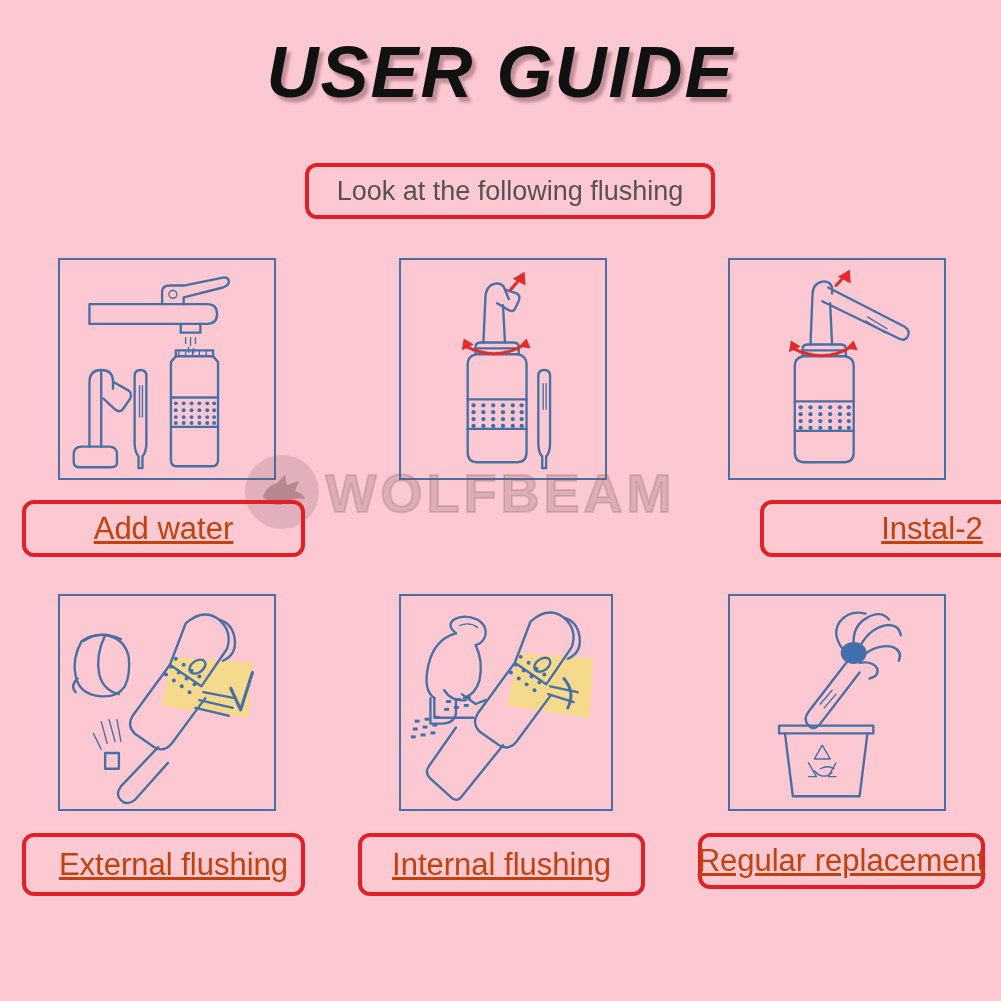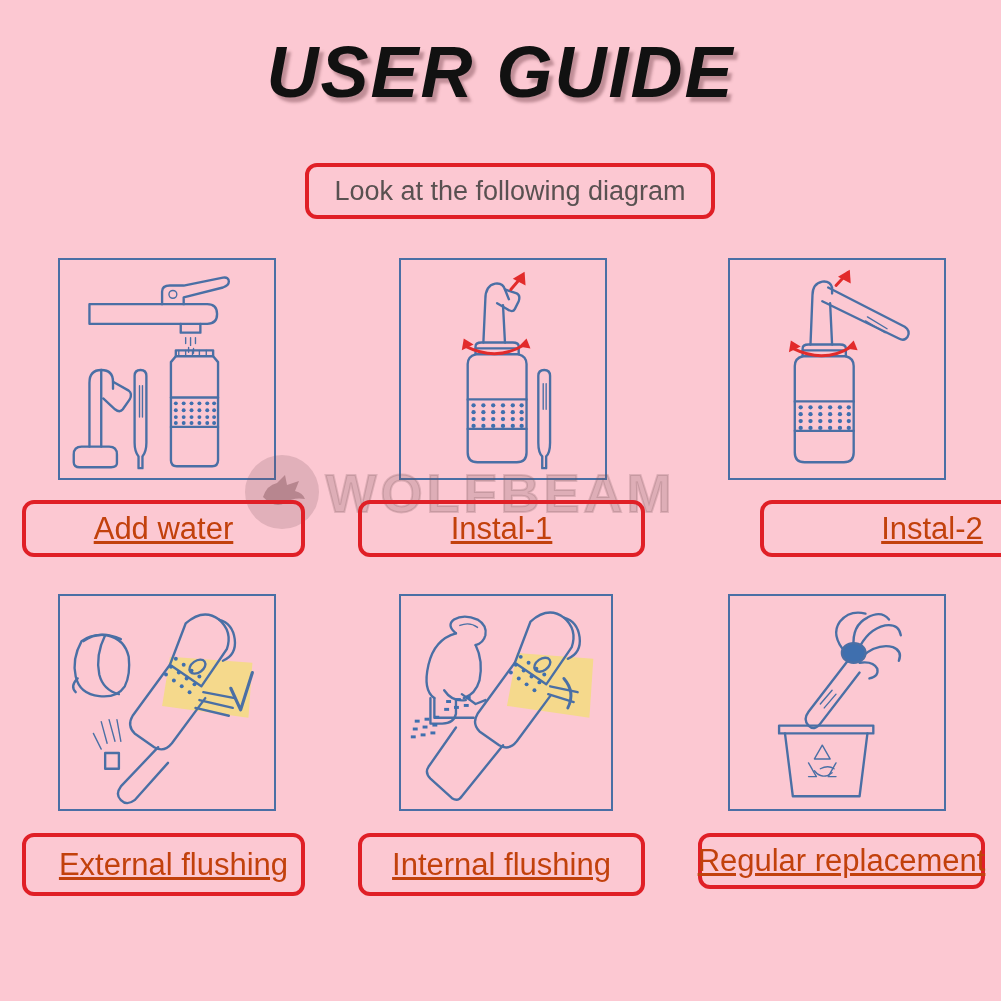--- a/index.html
+++ b/index.html
@@ -106,21 +106,21 @@
   .hl{fill:#f5d98c;}
 </style>
 </head>
 <body>
 
 <div class="page">
 
   <div class="title">USER GUIDE</div>
 
   <div class="subtitle-box">
-    <span>Look at the following diagram</span>
+    <span>Look at the following flushing</span>
   </div>
 
   <div class="panel" id="p1">
     <svg viewBox="0 0 218 222" preserveAspectRatio="none">
 
       <path class="ln" d="M30 45 L150 45 Q160 45 160 55 Q160 65 150 65 L30 65 Z"></path>
 
       <path class="ln" d="M104 45 L104 32 Q104 26 112 26 L126 26 L166 18 Q172 17 172 22 Q172 26 166 28 L126 38 L126 45"></path>
       <circle class="ln-thin" cx="115" cy="35" r="4"></circle>
 
@@ -219,23 +219,20 @@
       <path class="redf" d="M128 80 L120 88 L132 90 Z"></path>
 
       <path class="red" d="M112 30 L124 16"></path>
       <path class="redf" d="M126 12 L127 26 L114 19 Z"></path>
 
       <path class="ln" d="M140 118 Q140 112 146 112 Q152 112 152 118 L152 186 Q152 196 148 200 L148 212 L144 212 L144 200 Q140 196 140 186 Z"></path>
       <path class="ln-thin" d="M145 126 L145 152"></path>
       <path class="ln-thin" d="M148 126 L148 152"></path>
     </svg>
   </div>
-  <div class="caption" id="c2">
-    <span>Instal-1</span>
-  </div>
 
   <div class="panel" id="p3">
     <svg viewBox="0 0 218 222" preserveAspectRatio="none">
 
       <path class="ln" d="M66 108 L66 196 Q66 206 76 206 L116 206 Q126 206 126 196 L126 108 Q126 100 118 98 L74 98 Q66 100 66 108 Z"></path>
       <path class="ln" d="M74 98 L74 90 Q74 86 80 86 L112 86 Q118 86 118 90 L118 98"></path>
       <path class="ln" d="M74 92 L118 92"></path>
 
       <path class="ln" d="M82 86 L84 36 Q84 24 94 22 Q102 21 104 28 L104 34"></path>
       <path class="ln" d="M104 86 L102 44"></path>

